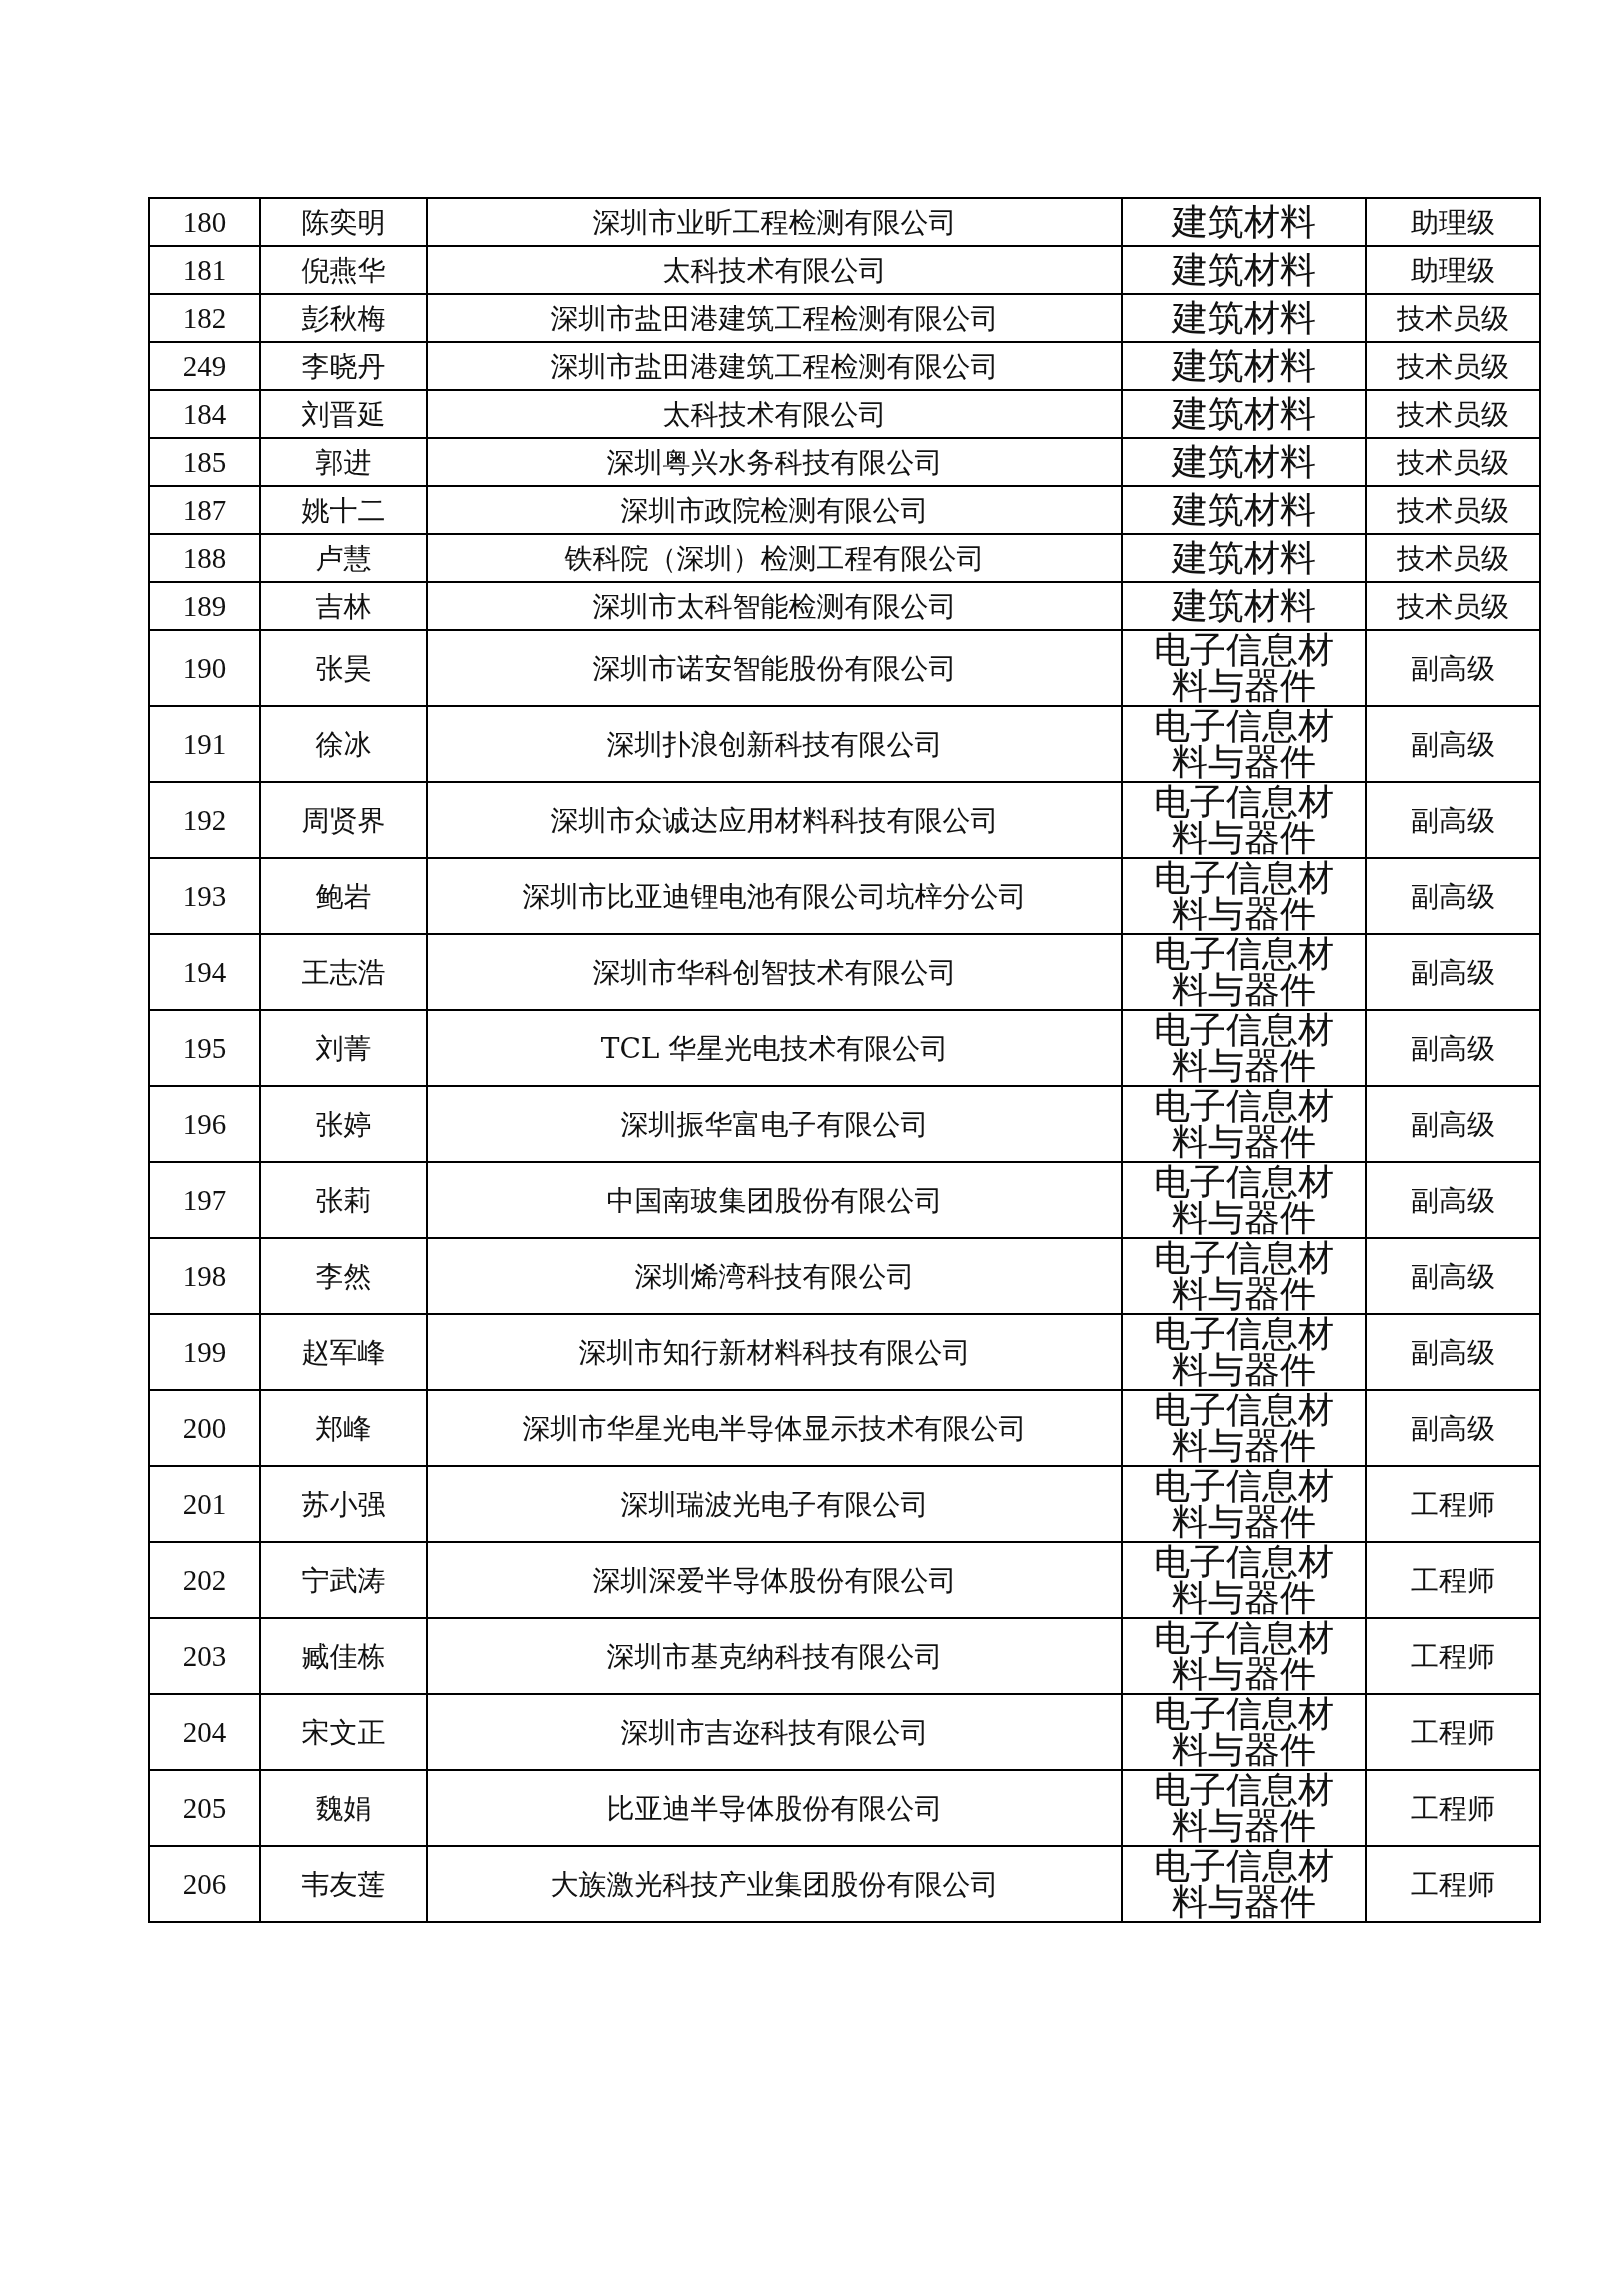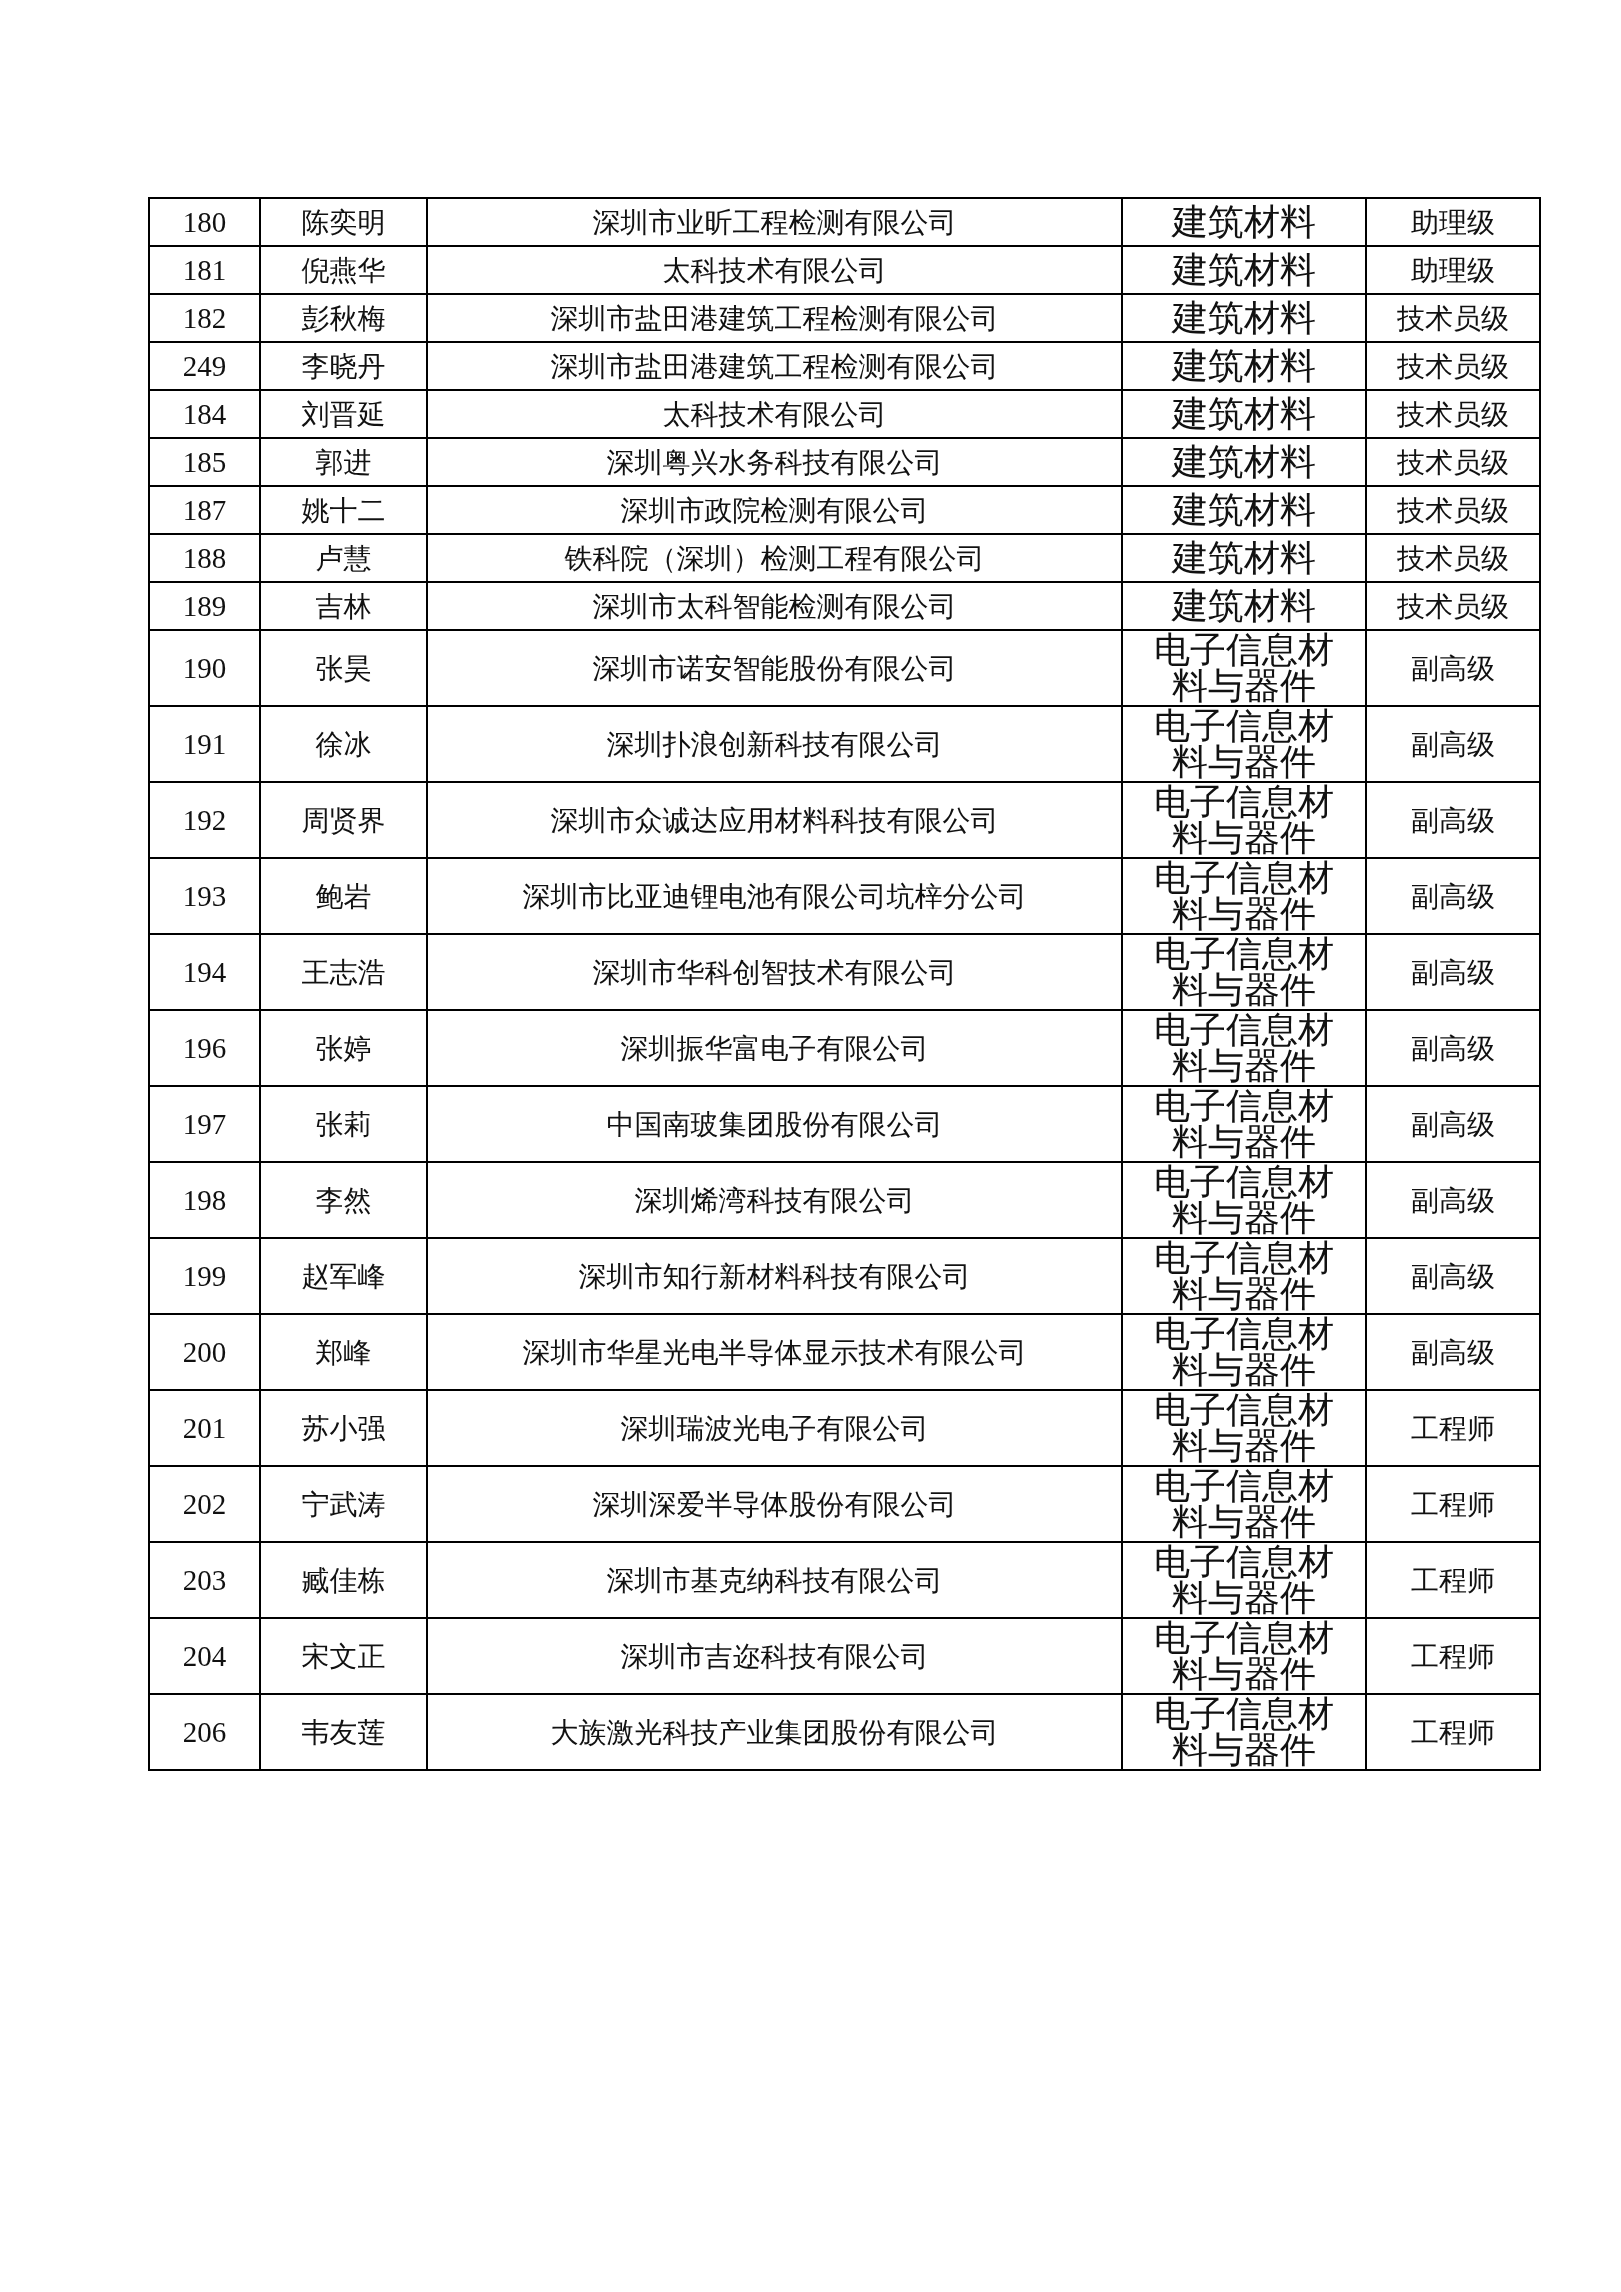--- a/index.html
+++ b/index.html
@@ -119,20 +119,27 @@
         <td class="lvl">副高级</td>
       </tr>
       <tr class="double">
         <td class="num">194</td>
         <td class="name">王志浩</td>
         <td class="org">深圳市华科创智技术有限公司</td>
         <td class="cat"><span class="cat-inner">电子信息材料与器件</span></td>
         <td class="lvl">副高级</td>
       </tr>
       <tr class="double">
+        <td class="num">195</td>
+        <td class="name">刘菁</td>
+        <td class="org">TCL 华星光电技术有限公司</td>
+        <td class="cat"><span class="cat-inner">电子信息材料与器件</span></td>
+        <td class="lvl">副高级</td>
+      </tr>
+      <tr class="double">
         <td class="num">196</td>
         <td class="name">张婷</td>
         <td class="org">深圳振华富电子有限公司</td>
         <td class="cat"><span class="cat-inner">电子信息材料与器件</span></td>
         <td class="lvl">副高级</td>
       </tr>
       <tr class="double">
         <td class="num">197</td>
         <td class="name">张莉</td>
         <td class="org">中国南玻集团股份有限公司</td>
@@ -178,20 +185,27 @@
         <td class="num">203</td>
         <td class="name">臧佳栋</td>
         <td class="org">深圳市基克纳科技有限公司</td>
         <td class="cat"><span class="cat-inner">电子信息材料与器件</span></td>
         <td class="lvl">工程师</td>
       </tr>
       <tr class="double">
         <td class="num">204</td>
         <td class="name">宋文正</td>
         <td class="org">深圳市吉迩科技有限公司</td>
+        <td class="cat"><span class="cat-inner">电子信息材料与器件</span></td>
+        <td class="lvl">工程师</td>
+      </tr>
+      <tr class="double">
+        <td class="num">205</td>
+        <td class="name">魏娟</td>
+        <td class="org">比亚迪半导体股份有限公司</td>
         <td class="cat"><span class="cat-inner">电子信息材料与器件</span></td>
         <td class="lvl">工程师</td>
       </tr>
       <tr class="double">
         <td class="num">206</td>
         <td class="name">韦友莲</td>
         <td class="org">大族激光科技产业集团股份有限公司</td>
         <td class="cat"><span class="cat-inner">电子信息材料与器件</span></td>
         <td class="lvl">工程师</td>
       </tr>

